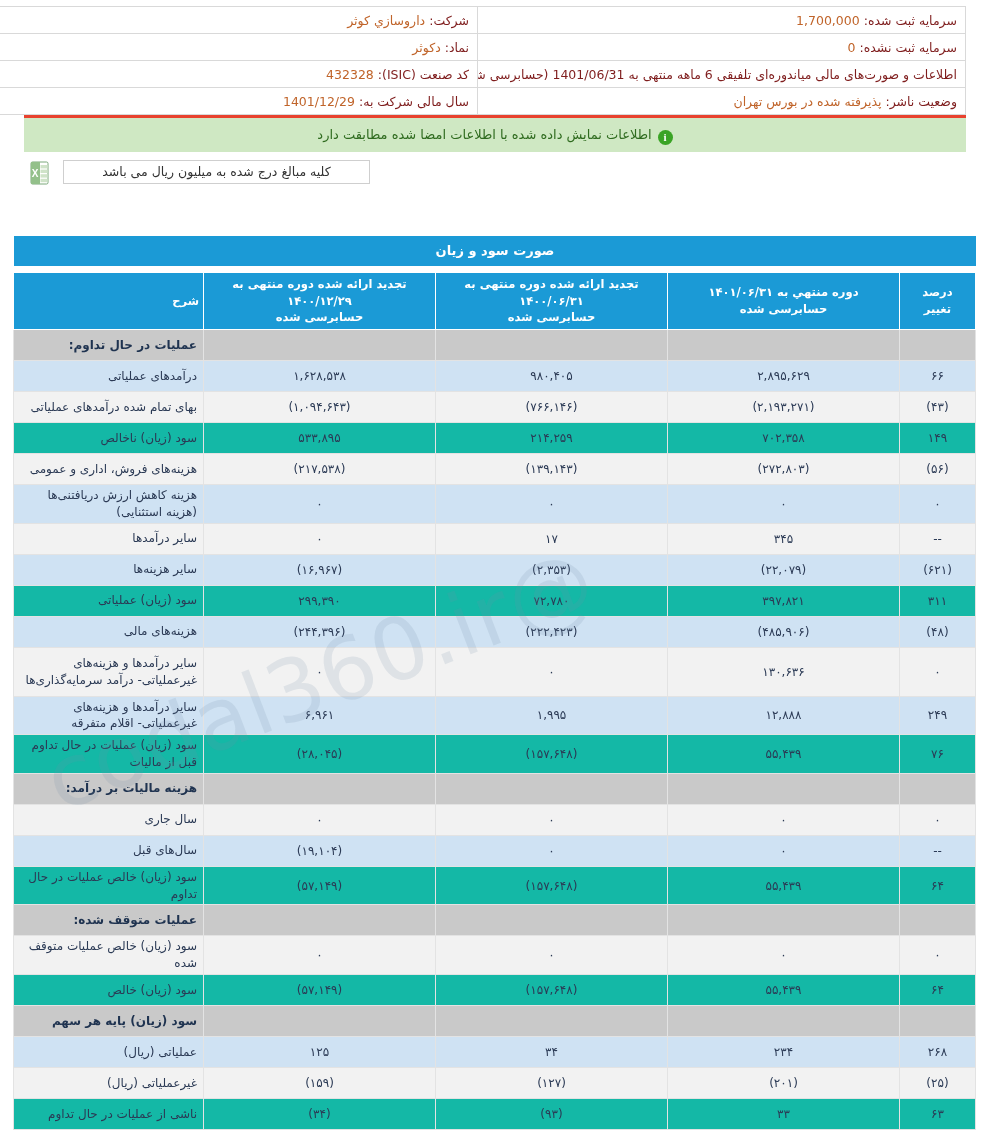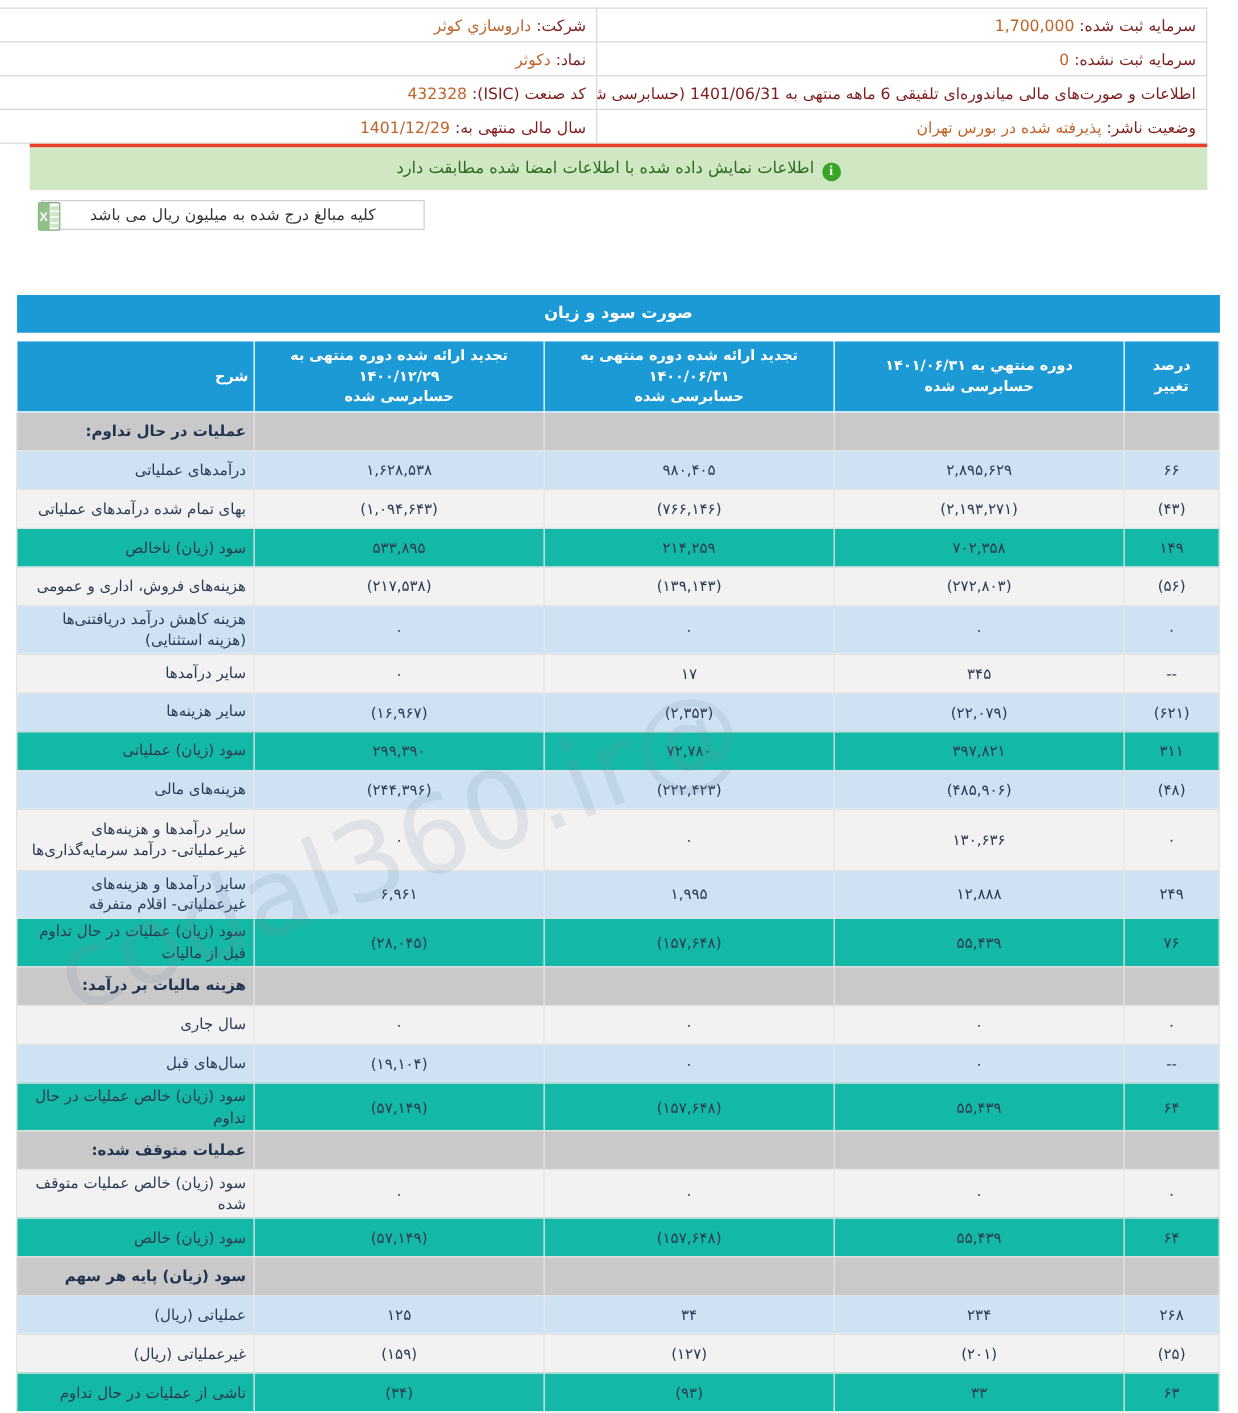--- a/index.html
+++ b/index.html
@@ -92,21 +92,21 @@
 
   
   #noterow {
     margin: 8px 24px 0 24px;
     width: 942px;
     height: 30px;
     position: relative;
   }
   #currency-note {
     position: absolute;
-    right: 626px;
+    right: 596px;
     top: 0;
     width: 305px;
     height: 22px;
     line-height: 22px;
     border: 1px solid #cfcfcf;
     background: #ffffff;
     font-size: 12.5px;
     color: #333;
     text-align: center;
   }
@@ -201,21 +201,21 @@
       <tr>
         <td class="left-cell"><span class="lbl">سرمایه ثبت نشده:</span><span class="val">0</span></td>
         <td class="right-cell"><span class="lbl">نماد:</span><span class="val">دکوثر</span></td>
       </tr>
       <tr>
         <td class="left-cell"><span class="lbl">اطلاعات و صورت‌های مالی میاندوره‌ای تلفیقی  6 ماهه منتهی به 1401/06/31 (حسابرسی شده)</span></td>
         <td class="right-cell"><span class="lbl">کد صنعت (ISIC):</span><span class="val">432328</span></td>
       </tr>
       <tr>
         <td class="left-cell"><span class="lbl">وضعیت ناشر:</span><span class="val">پذیرفته شده در بورس تهران</span></td>
-        <td class="right-cell"><span class="lbl">سال مالی منتهی به:</span><span class="val">1401/12/29</span></td>
+        <td class="right-cell"><span class="lbl">سال مالی شرکت به:</span><span class="val">1401/12/29</span></td>
       </tr>
     </tbody>
 </table>
 
 <div id="notice-wrap">
   <div id="notice">
     <span class="info-icon">i</span><span>اطلاعات نمایش داده شده با اطلاعات امضا شده مطابقت دارد</span>
   </div>
 </div>
 
@@ -302,21 +302,21 @@
           <td class="num neg">(۲۷۲,۸۰۳)</td>
           <td class="num neg">(۱۳۹,۱۴۳)</td>
           <td class="num neg">(۲۱۷,۵۳۸)</td>
           <td class="desc">هزینه‌های فروش، اداری و عمومی</td>
         </tr>
         <tr class="blue">
           <td class="num">۰</td>
           <td class="num">۰</td>
           <td class="num">۰</td>
           <td class="num">۰</td>
-          <td class="desc">هزینه کاهش درآمد دریافتنی‌ها (هزینه استثنایی)</td>
+          <td class="desc">هزینه کاهش ارزش دریافتنی‌ها (هزینه استثنایی)</td>
         </tr>
         <tr class="white">
           <td class="num">--</td>
           <td class="num">۳۴۵</td>
           <td class="num">۱۷</td>
           <td class="num">۰</td>
           <td class="desc">سایر درآمدها</td>
         </tr>
         <tr class="blue">
           <td class="num neg">(۶۲۱)</td>

